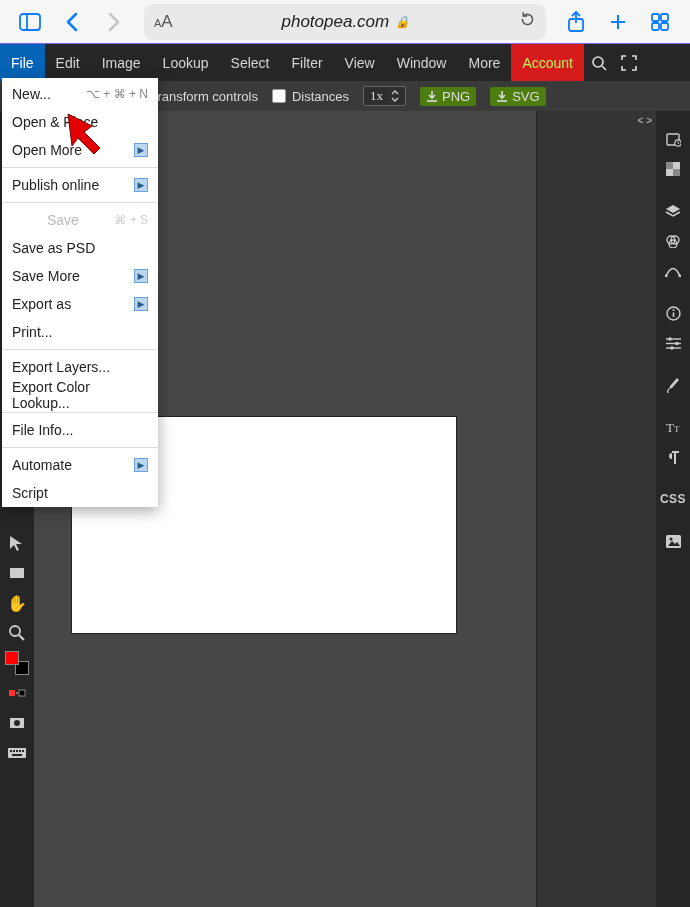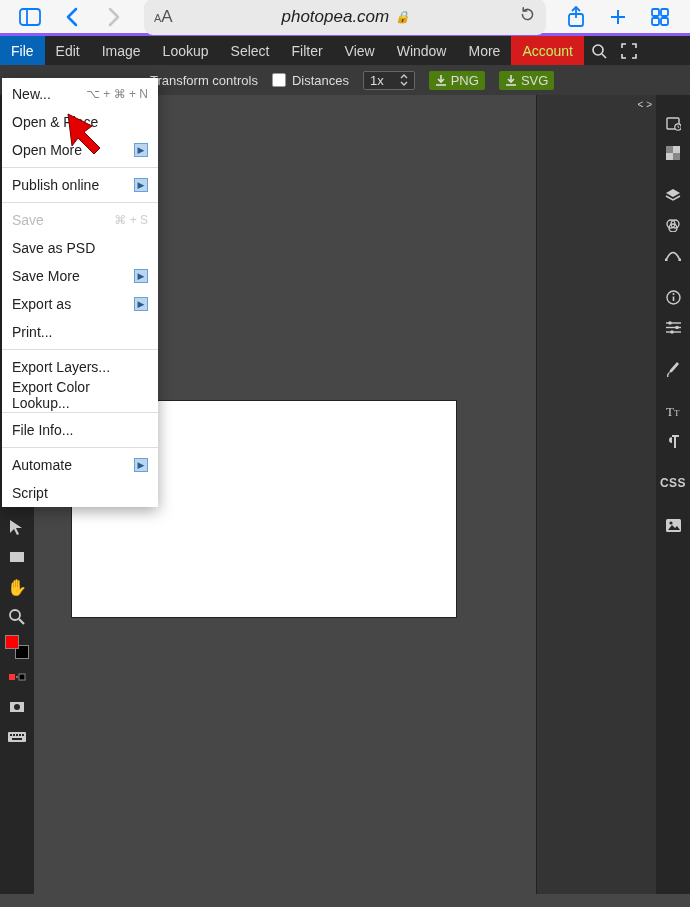--- a/index.html
+++ b/index.html
@@ -6,23 +6,23 @@
   body {
     width: 690px; height: 907px;
     background: #474747;
     font-family: -apple-system, "Helvetica Neue", Arial, sans-serif;
     overflow: hidden;
     position: relative;
   }
 
   
   .safari-bar {
-    height: 36px;
+    height: 44px;
     background: #f6f6f6;
-    border-bottom: 3px solid #8b5cf6;
+    border-bottom: 1px solid #8b5cf6;
     display: flex;
     align-items: center;
     padding: 0 10px;
     gap: 2px;
   }
   .safari-icon {
     width: 40px; height: 40px;
     display: flex; align-items: center; justify-content: center;
     color: #0a7cff;
   }
@@ -38,21 +38,21 @@
     padding: 0 10px;
     color: #555;
   }
   .url-font { font-size: 14px; color: #555; }
   .url-font .big { font-size: 17px; }
   .url-center { flex:1; text-align:center; font-size: 17px; color:#222; display:flex; justify-content:center; align-items:center; gap:6px;font-style:italic;}
   .lock-ic { font-size:12px; color:#888; }
 
   
   .menu-bar {
-    height: 29px;
+    height: 37px;
     background: #262626;
     display: flex;
     align-items: stretch;
     font-size: 14px;
   }
   .menu-item {
     color: #d5d5d5;
     display: flex; align-items: center;
     padding: 0 11px;
     cursor: default;
@@ -70,21 +70,21 @@
     font-size: 13px;
     color: #ddd;
     padding-left: 150px;
     gap: 14px;
   }
   .distance-check {
     width:14px;height:14px;border:1px solid #999;background:#fff;border-radius:2px;
   }
   .zoom-box {
     border: 1px solid #666; padding: 1px 6px; border-radius:2px; background:#2e2e2e;
-    display:flex; align-items:center; gap:16px;
+    display:flex; align-items:center; gap:8px;font-family:Liberation Serif, serif;
   }
   .dl-btn {
     display:flex; align-items:center; gap:4px;
     background:#4d7c0f; padding:2px 6px; border-radius:2px;
   }
 
   
   .workspace {
     position: relative;
     height: calc(907px - 48px - 30px - 30px);
@@ -129,21 +129,21 @@
     color:#222;
     z-index: 50;
     padding-top:2px;
   }
   .dd-row {
     display:flex; align-items:center;
     height: 28px;
     padding: 0 10px;
     justify-content: space-between;
   }
-  .dd-row.disabled { color:#bbb; }
+  .dd-row.disabled { color:#bbb;margin-left:35px; }
   .dd-sep { height:1px; background:#ddd; margin:3px 0; }
   .dd-short { font-size:12px; color:#888; }
   .dd-sub {
     width:14px;height:14px; background:#bcd6ef; border:1px solid #6aa0d8;
     display:flex; align-items:center; justify-content:center;
     font-size:9px; color:#2a5b8f;
   }
 
   .red-arrow {
     position:absolute; z-index:60;

